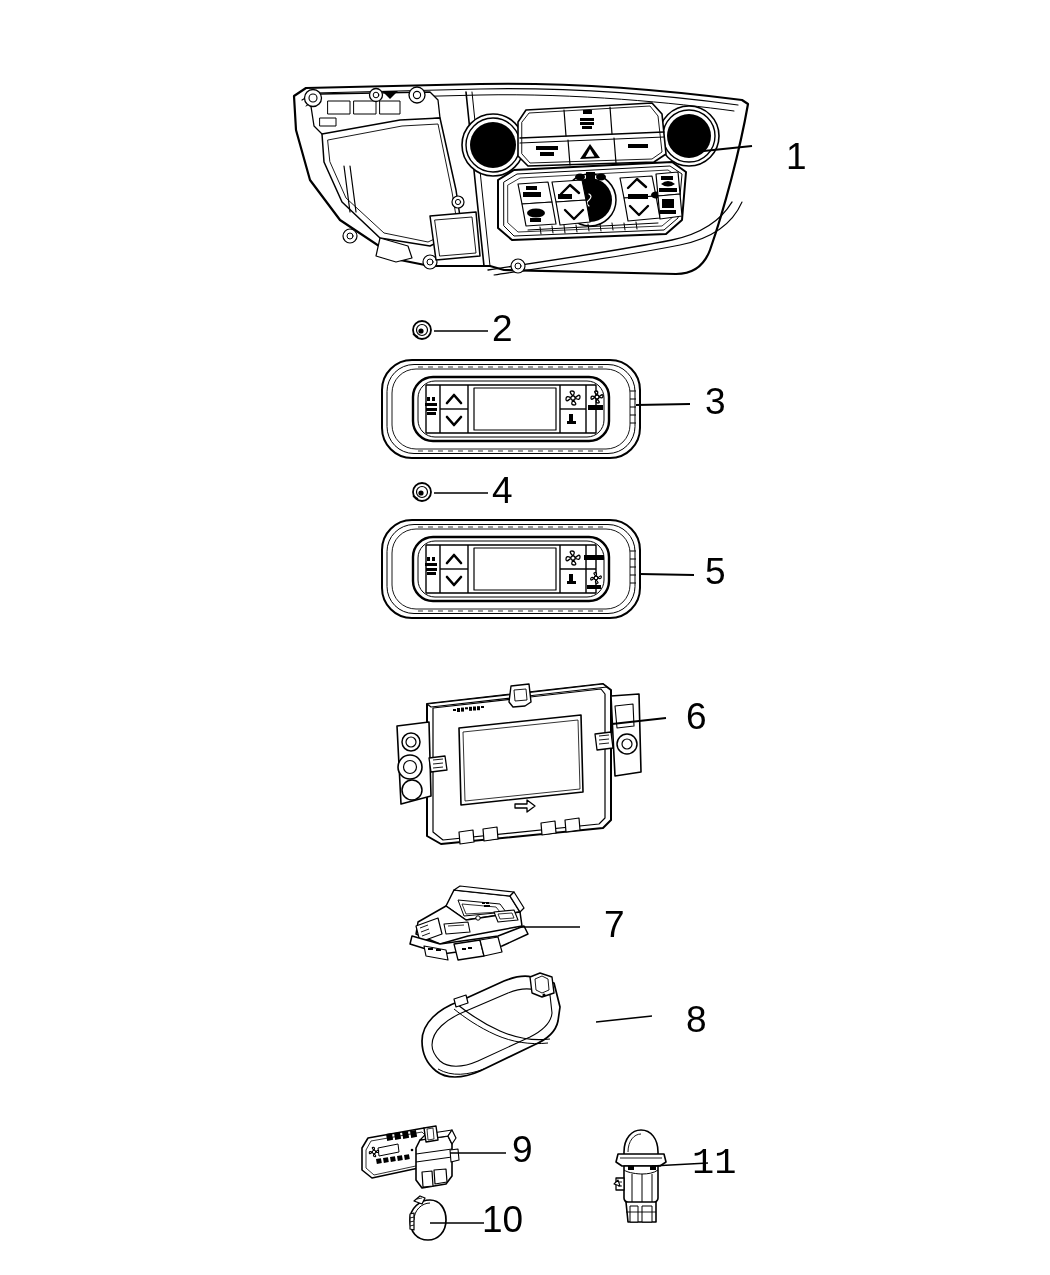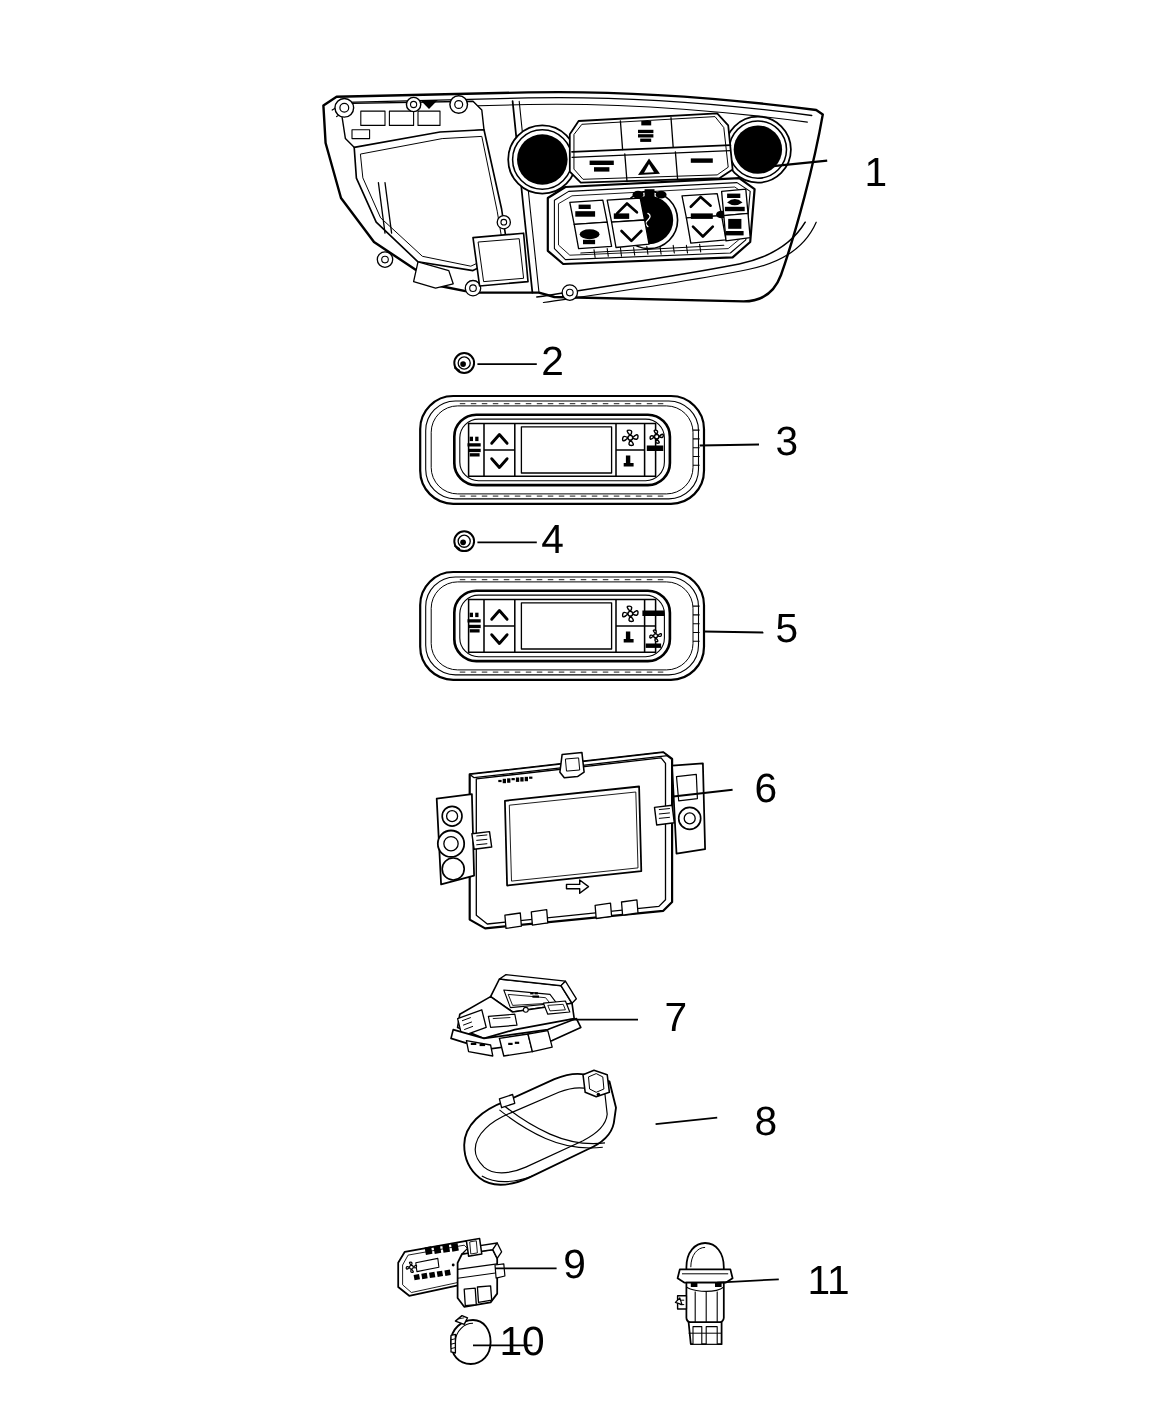--- a/index.html
+++ b/index.html
@@ -585,21 +585,21 @@
 
     <path d="M14 9 L20 4 L25 6 L22 12 Z" fill="#fff" stroke-width="1.3"></path>
     <path d="M17 7 L22 6" stroke-width="0.8"></path>
   </svg>
   </div>
   <div class="dg" style="left:428px; top:1212px;">
     <svg width="60" height="22">
         <path d="M2 11 L56 11" stroke="#000" stroke-width="1.6" fill="none"></path>
       </svg>
   </div>
-  <div class="callout" style="left:454px; top:1201px;">10</div>
+  <div class="callout" style="left:482px; top:1201px;">10</div>
 
   <div class="dg" style="left:608px; top:1128px;">
   <svg width="70" height="100" viewBox="0 0 70 100" fill="none" stroke="#000" stroke-width="1.4" stroke-linejoin="round">
 
     <path d="M16 24 C16 10 24 2 33 2 C43 2 50 11 50 24 L50 28 L16 28 Z" fill="#fff" stroke-width="1.6"></path>
     <path d="M20 24 C20 13 26 6 33 6" fill="none" stroke-width="0.9"></path>
 
     <path d="M10 26 L56 26 L58 34 L52 38 L14 38 L8 34 Z" fill="#fff" stroke-width="1.6"></path>
     <path d="M12 30 L54 30" stroke-width="0.9"></path>
 
@@ -622,15 +622,15 @@
     <path d="M22 78 L30 78 L30 94 L22 94 Z" fill="#fff" stroke-width="1"></path>
     <path d="M34 78 L44 78 L44 94 L34 94 Z" fill="#fff" stroke-width="1"></path>
     <path d="M18 84 L48 84" stroke-width="0.9"></path>
   </svg>
   </div>
   <div class="dg" style="left:650px; top:1154px;">
     <svg width="62" height="22">
         <path d="M2 12 L58 9" stroke="#000" stroke-width="1.6" fill="none"></path>
       </svg>
   </div>
-  <div class="callout" style="left:734px; top:1145px;">11</div>
+  <div class="callout" style="left:692px; top:1145px;font-family:Liberation Mono, monospace;">11</div>
 
 </div>
 
 </body></html>

